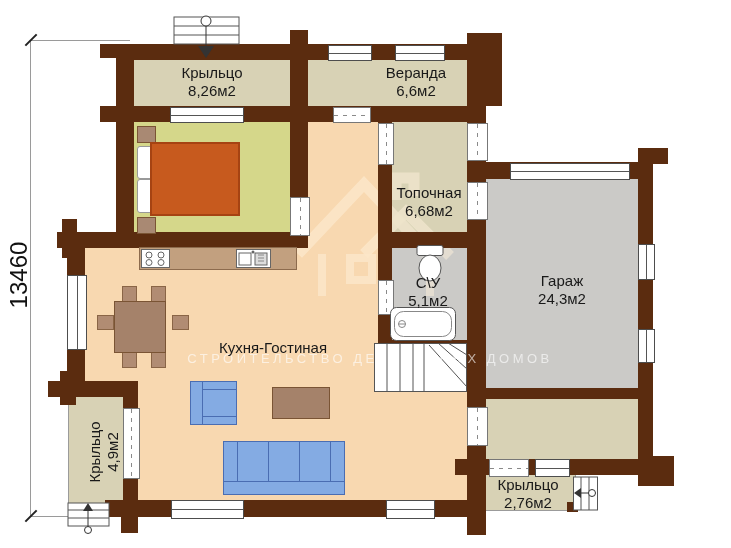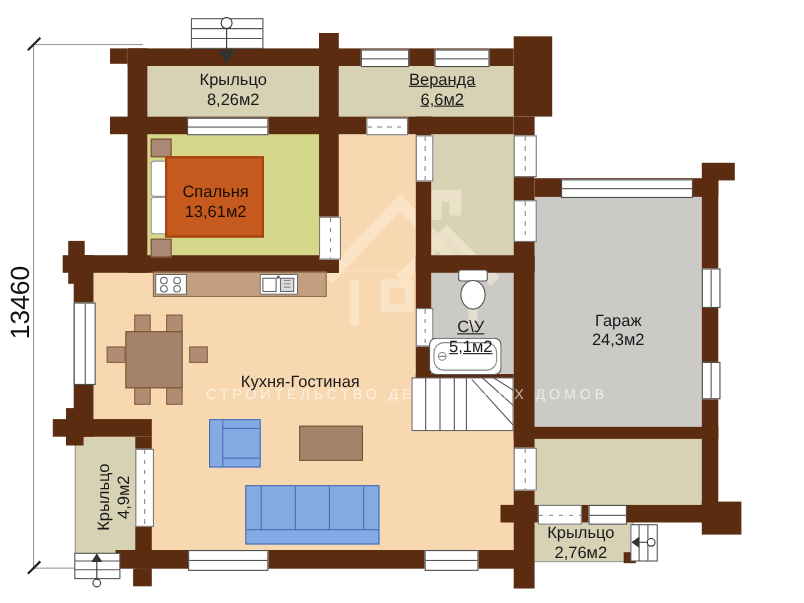--- a/index.html
+++ b/index.html
@@ -215,33 +215,33 @@
   <div class="tick" style="left:23px;top:39px;"></div>
   <div class="tick" style="left:23px;top:515px;"></div>
   <div class="dimtext" style="left:19px;top:275px;">13460</div>
 
   <div class="wm-sub" style="left:370px;top:358px;">СТРОИТЕЛЬСТВО ДЕРЕВЯННЫХ ДОМОВ</div>
 
   <div class="lbl" style="left:212px;top:82px;">
     <div>Крыльцо</div>
       <div>8,26м2</div>
   </div>
-  <div class="lbl" style="left:402px;top:82px;text-decoration:underline;">
+  <div class="lbl" style="left:416px;top:82px;">
     <div>Веранда</div>
       <div>6,6м2</div>
   </div>
-  <div class="lbl" style="left:196px;top:184px;color:#1a0d05;">
-    <div>Спальня</div>
-      <div>13,61м2</div>
-  </div>
-  <div class="lbl" style="left:428px;top:307px;text-decoration:underline;">
+  <div class="lbl" style="left:429px;top:202px;">
+    <div>Топочная</div>
+      <div>6,68м2</div>
+  </div>
+  <div class="lbl" style="left:428px;top:292px;">
     <div>С\У</div>
       <div>5,1м2</div>
   </div>
-  <div class="lbl" style="left:562px;top:290px;margin-top:11px;">
+  <div class="lbl" style="left:562px;top:290px;">
     <div>Гараж</div>
       <div>24,3м2</div>
   </div>
   <div class="lbl" style="left:273px;top:348px;">
     <div>Кухня-Гостиная</div>
   </div>
   <div class="lbl rot" style="left:104px;top:452px;">
     <div>Крыльцо</div>
       <div>4,9м2</div>
   </div>

